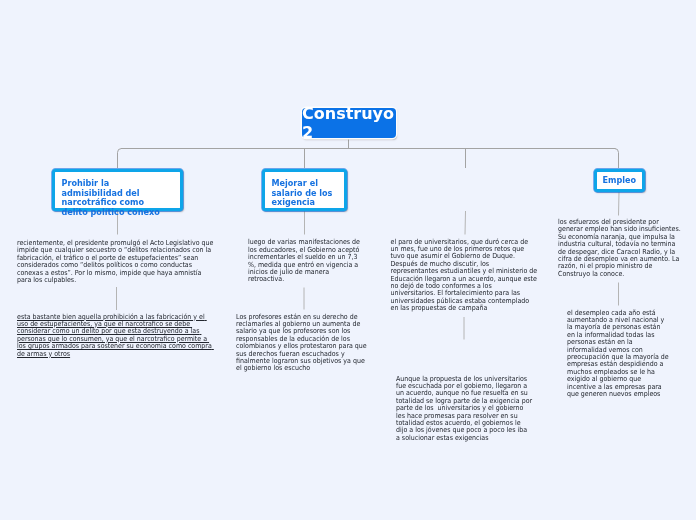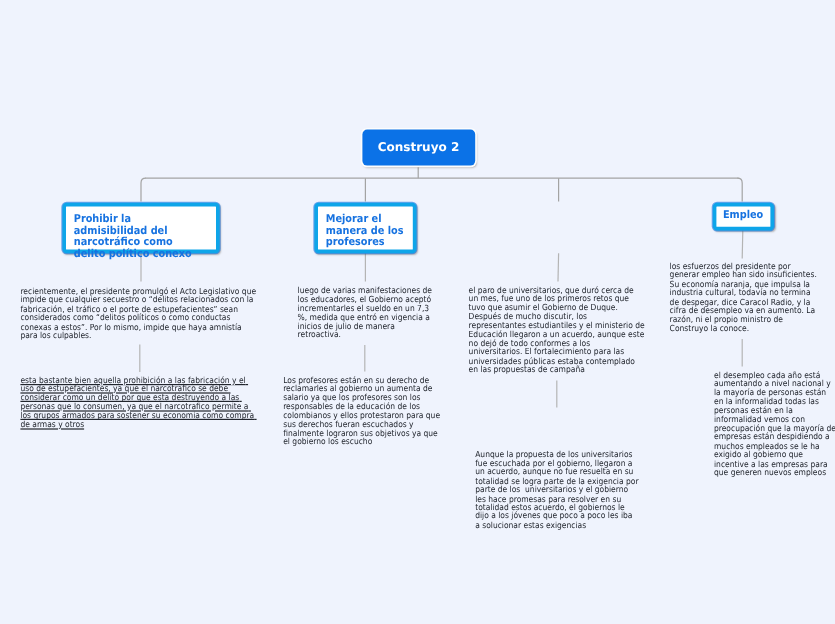--- a/index.html
+++ b/index.html
@@ -6,21 +6,21 @@
   html,body{margin:0;padding:0;}
   body{width:696px;height:520px;background:#eff3fd;
        font-family:"DejaVu Sans",sans-serif;overflow:hidden;}
   #canvas{position:relative;width:696px;height:520px;transform:translateZ(0);}
 
   svg.links{position:absolute;left:0;top:0;width:696px;height:520px;}
 
   .node{position:absolute;box-sizing:border-box;border-radius:3.5px;}
 
   .root{left:302px;top:108px;width:93.5px;height:30.2px;background:#0b72e7;
-        color:#ffffff;font-weight:bold;font-size:10px;
+        color:#ffffff;font-weight:bold;font-size:16px;
         display:flex;align-items:center;justify-content:center;
         border-radius:4px;
         box-shadow:0 0 0 1.4px #fdfdfd, 1px 1.6px 1.6px rgba(90,80,70,0.35);}
 
   .branch{background:#ffffff;border:3px solid #0ea5e9;color:#1672e0;
           font-weight:bold;font-size:9px;font-stretch:condensed;padding:6.9px 6.6px;line-height:9.75px;
           box-shadow:0 0 0 0.9px rgba(26,116,226,0.62), 1px 1px 1.5px rgba(90,80,70,0.4);}
   .b1{left:51.9px;top:168.9px;width:130.7px;height:41.7px;}
   .b2{left:261.9px;top:168.9px;width:84.7px;height:41.7px;}
   .b3{left:412.9px;top:168.9px;width:104.7px;height:41.7px;}
@@ -30,21 +30,21 @@
 
   .note{position:absolute;font-size:7px;font-stretch:condensed;color:#22262e;
         line-height:7.4px;white-space:pre-wrap;}
   .n1{left:17px;top:240px;width:198px;}
   .n2{left:17px;top:313.5px;width:198px;text-decoration:underline;}
   .n3{left:248px;top:239.3px;width:115px;}
   .n4{left:236px;top:313.5px;width:133px;}
   .n5{left:390.5px;top:238.5px;width:147px;}
   .n6{left:396px;top:343.5px;width:136.5px;margin-top:32px;}
   .n7{left:558px;top:219px;width:124px;}
-  .n8{left:595px;top:309.5px;width:102.5px;}
+  .n8{left:567px;top:309.5px;width:102.5px;}
 </style>
 </head>
 <body>
 
 <div id="canvas">
 
   <svg class="links" viewBox="0 0 696 520" width="696" height="520">
     <g fill="none" stroke="#a3a3a3" stroke-width="1">
       <path d="M348.5 138 L348.5 148.5"></path>
       <path d="M121 148.5 L615.5 148.5"></path>
@@ -66,21 +66,21 @@
   </svg>
 
   <div class="node root">
     <span>Construyo 2</span>
   </div>
 
   <div class="node branch b1">
     <span>Prohibir la admisibilidad del narcotráfico como delito político conexo</span>
   </div>
   <div class="node branch b2">
-    <span>Mejorar el manera de los profesores</span>
+    <span>Mejorar el salario de los exigencia</span>
   </div>
   <div class="node branch b4">
     <span>Empleo</span>
   </div>
 
   <div class="note n1">recientemente, el presidente promulgó el Acto Legislativo que impide que cualquier secuestro o “delitos relacionados con la fabricación, el tráfico o el porte de estupefacientes” sean considerados como “delitos políticos o como conductas conexas a estos”. Por lo mismo, impide que haya amnistía para los culpables.</div>
   <div class="note n2">esta bastante bien aquella prohibición a las fabricación y el uso de estupefacientes, ya que el narcotrafico se debe considerar como un delito por que esta destruyendo a las personas que lo consumen, ya que el narcotrafico permite a los grupos armados para sostener su economia como compra de armas y otros</div>
   <div class="note n3">luego de varias manifestaciones de los educadores, el Gobierno aceptó incrementarles el sueldo en un 7,3 %, medida que entró en vigencia a inicios de julio de manera retroactiva.</div>
   <div class="note n4">Los profesores están en su derecho de reclamarles al gobierno un aumenta de salario ya que los profesores son los responsables de la educación de los colombianos y ellos protestaron para que sus derechos fueran escuchados y finalmente lograron sus objetivos ya que el gobierno los escucho</div>
   <div class="note n5">el paro de universitarios, que duró cerca de un mes, fue uno de los primeros retos que tuvo que asumir el Gobierno de Duque. Después de mucho discutir, los representantes estudiantiles y el ministerio de Educación llegaron a un acuerdo, aunque este no dejó de todo conformes a los universitarios. El fortalecimiento para las universidades públicas estaba contemplado en las propuestas de campaña</div>

